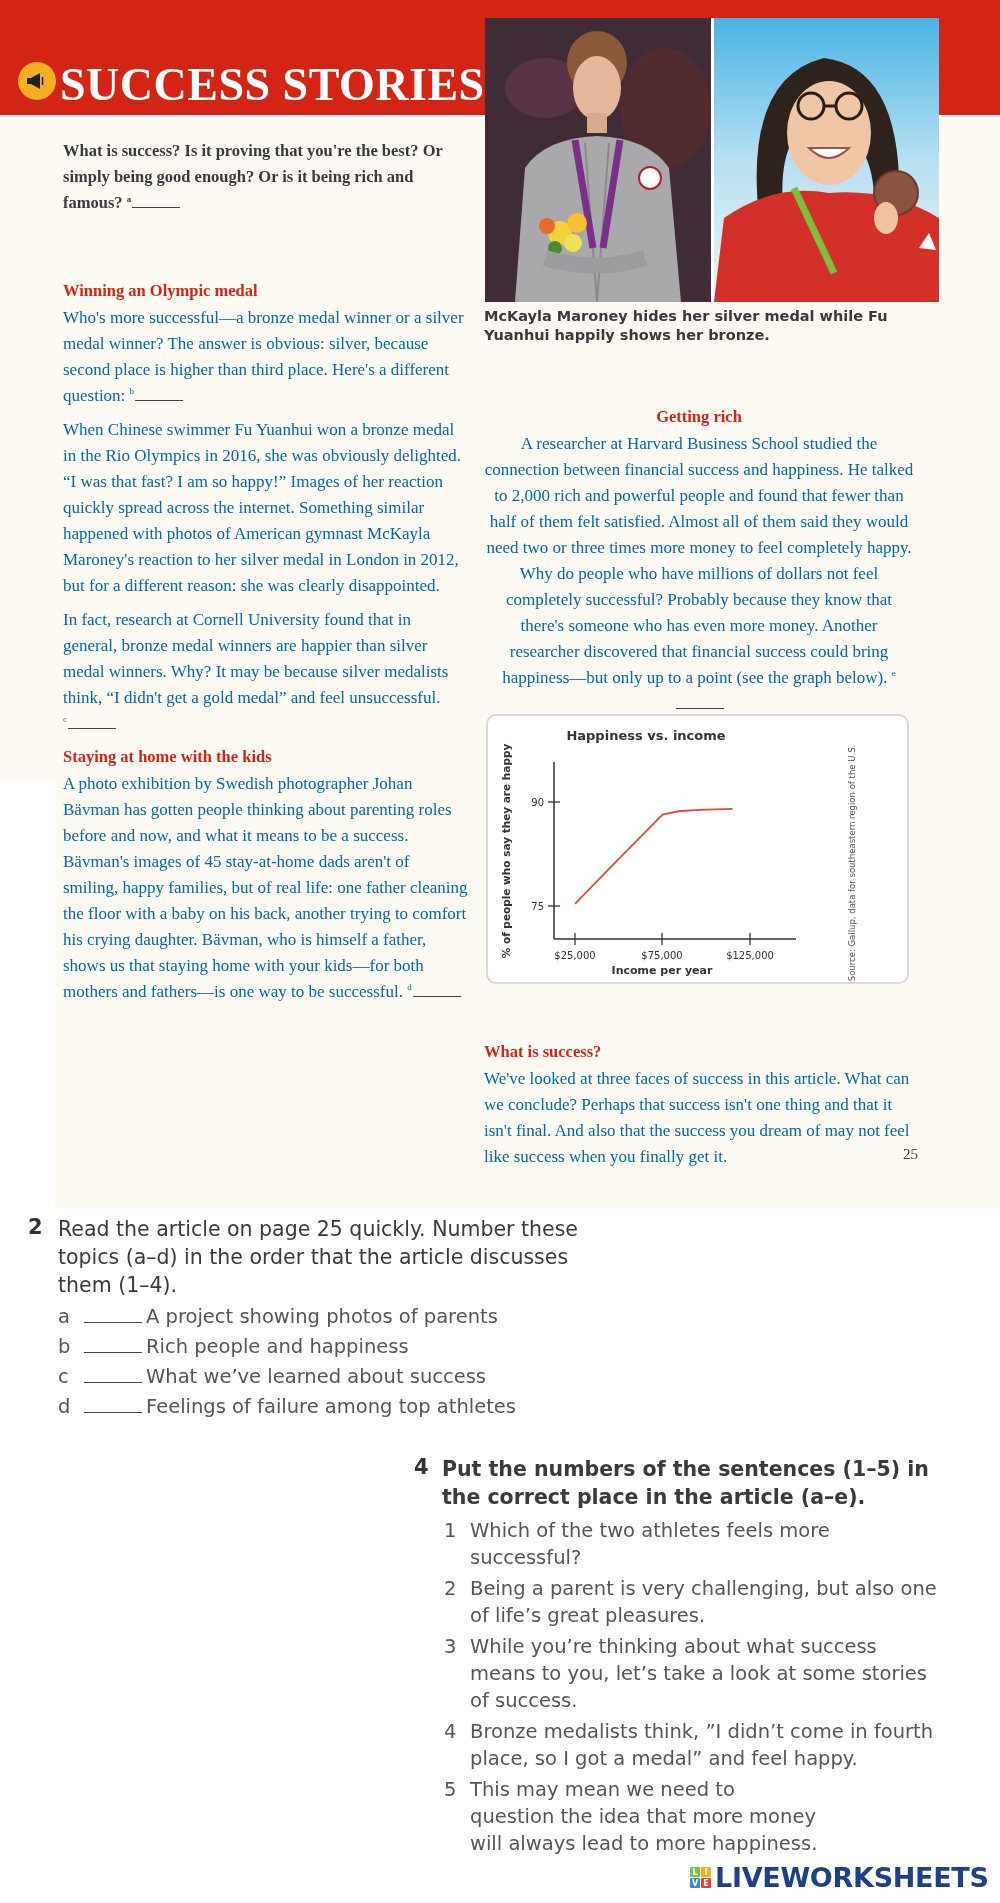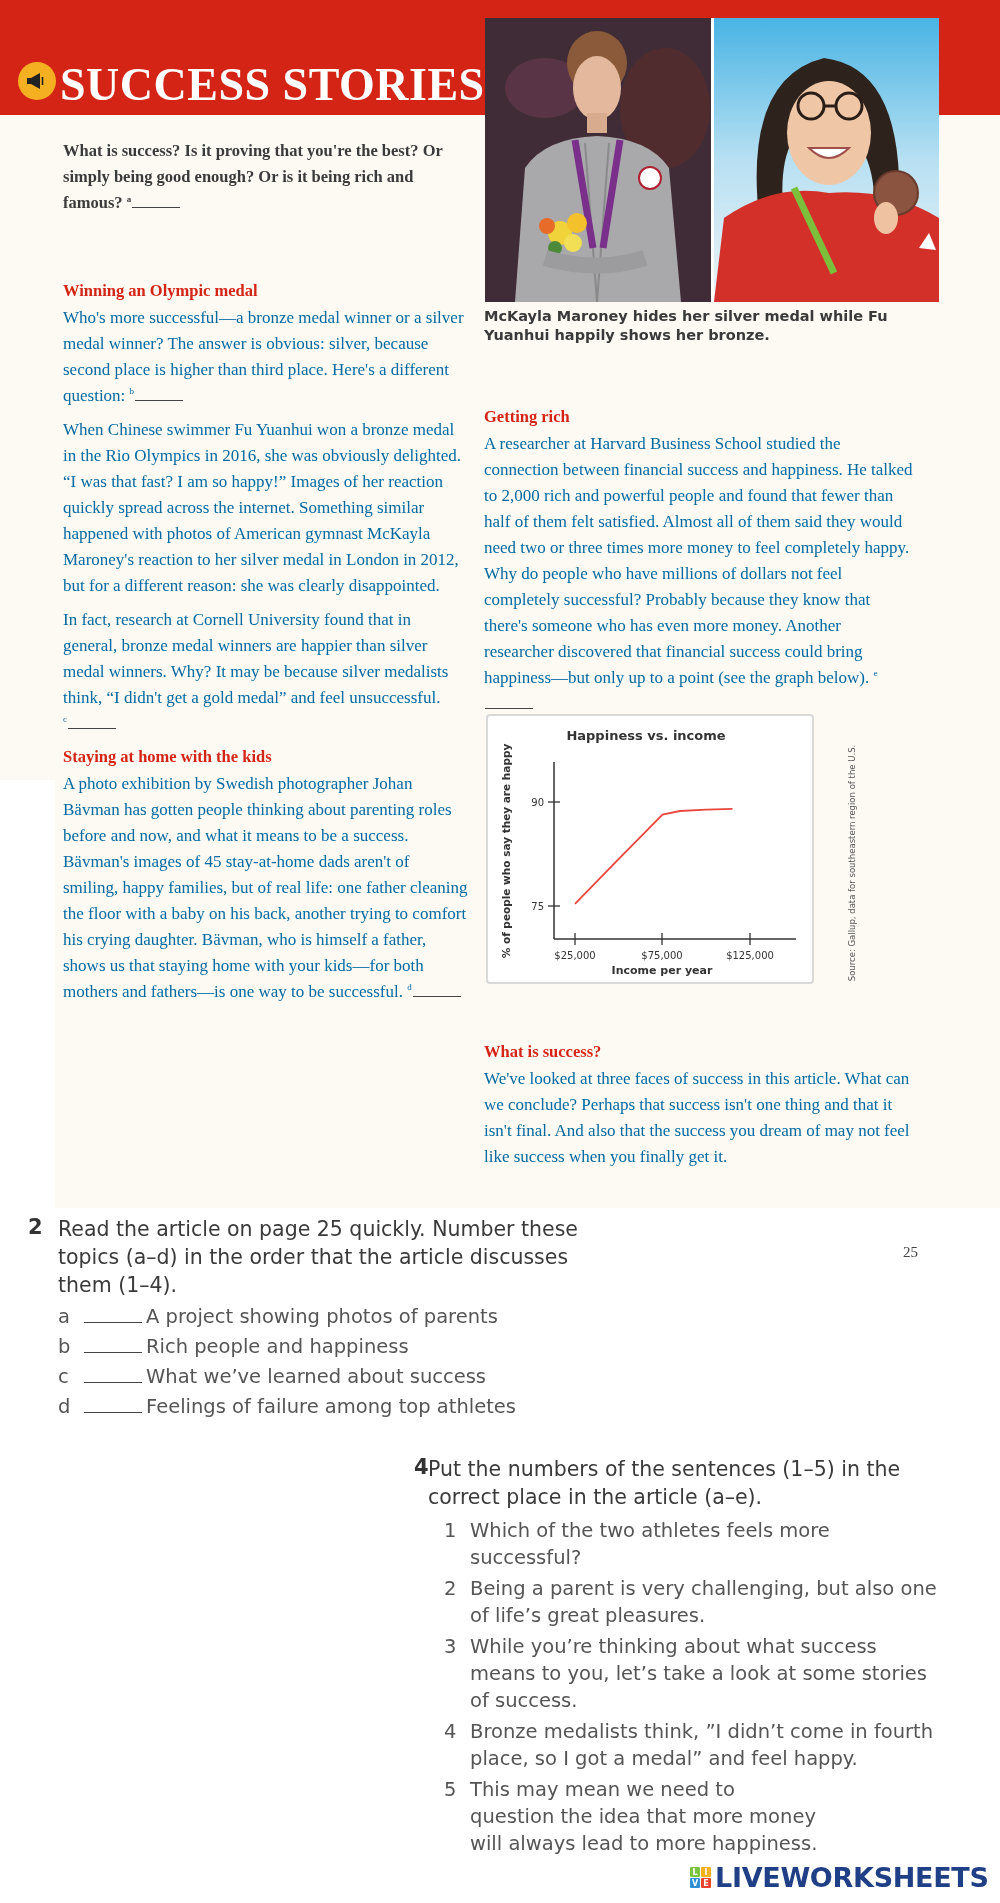--- a/index.html
+++ b/index.html
@@ -24,26 +24,26 @@
   .caption { position: absolute; left: 484px; top: 307px; width: 440px; font-family: "DejaVu Sans", sans-serif; font-weight: bold; font-size: 14.5px; line-height: 19px; color: #3a3a3a; }
 
   .col { position: absolute; font-size: 16.5px; line-height: 26px; color: #4a4a4a; }
   .col p { margin-bottom: 8px; }
   .intro { position: absolute; left: 63px; top: 138px; width: 400px; font-family: "Liberation Serif", serif; font-weight: bold; font-size: 16.5px; line-height: 26px; color: #3a3a3a; }
   .heading { font-family: "Liberation Serif", serif; font-weight: bold; color: #d42415; font-size: 16.5px; line-height: 24px; margin-bottom: 2px; margin-top: 47px; }
   .body-text { font-family: "Liberation Serif", serif; font-size: 17px; line-height: 26px; color: #0369a1; }
   .sup { font-size: 9px; vertical-align: super; line-height: 0; }
   .blank { display: inline-block; width: 48px; border-bottom: 1.5px solid #444; height: 1px; vertical-align: baseline; margin-left: 1px; }
 
-  .chart-box { position: absolute; left: 486px; top: 714px; width: 328px; height: 270px; border: 2px solid #d9d9d9; border-radius: 4px; background: #ffffff; }
+  .chart-box { position: absolute; left: 486px; top: 714px; width: 423px; height: 270px; border: 2px solid #d9d9d9; border-radius: 10px; background: #ffffff; }
   .chart-box svg { position: absolute; left: 0; top: 0; }
   .chart-source { position: absolute; left: 845px; top: 740px; width: 14px; height: 245px; }
   .chart-source span { position: absolute; left: 50%; top: 50%; transform: translate(-50%, -50%) rotate(-90deg); white-space: nowrap; font-family: "DejaVu Sans", sans-serif; font-size: 8.5px; color: #555; }
 
-  .page-num { position: absolute; left: 903px; top: 1244px; font-family: "Liberation Serif", serif; font-size: 15px; color: #444; }
+  .page-num { position: absolute; left: 903px; top: 1146px; font-family: "Liberation Serif", serif; font-size: 15px; color: #444; }
 
   .ex { position: absolute; font-family: "DejaVu Sans", sans-serif; color: #555; }
   .ex-num { position: absolute; font-weight: bold; color: #333; font-size: 21px; }
   .ex-title { font-size: 20.5px; line-height: 28px; color: #3a3a3a; }
   .ex-item { position: relative; font-size: 19.5px; line-height: 27px; color: #555; }
   .ex2-item-letter { position: absolute; left: 0; top: 0; width: 20px; }
   .ex2-item-blank { position: absolute; left: 26px; top: 19px; width: 58px; border-bottom: 1.5px solid #444; }
   .ex2-item-text { position: absolute; left: 88px; top: 0; white-space: nowrap; }
   .ex4-item { padding-left: 26px; margin-bottom: 4px; }
   .ex4-item-num { position: absolute; left: 0; top: 0; }
@@ -152,21 +152,21 @@
     <span>In fact, research at Cornell University found that in general, bronze medal winners are happier than silver medal winners. Why? It may be because silver medalists think, “I didn't get a gold medal” and feel unsuccessful.</span><br>
     <span class="sup">c</span><span class="blank"></span>
   </p>
   <div class="heading" style="margin-top:6px;">Staying at home with the kids</div>
   <p class="body-text">
     <span>A photo exhibition by Swedish photographer Johan Bävman has gotten people thinking about parenting roles before and now, and what it means to be a success. Bävman's images of 45 stay-at-home dads aren't of smiling, happy families, but of real life: one father cleaning the floor with a baby on his back, another trying to comfort his crying daughter. Bävman, who is himself a father, shows us that staying home with your kids—for both mothers and fathers—is one way to be successful.</span>
     <span class="sup">d</span><span class="blank"></span>
   </p>
 </div>
 
-<div class="col" style="left:484px; top:358px; width:430px;">
+<div class="col" style="left:484px; top:358px; width:430px;text-align:center;">
   <div class="heading">Getting rich</div>
   <p class="body-text">
     <span>A researcher at Harvard Business School studied the connection between financial success and happiness. He talked to 2,000 rich and powerful people and found that fewer than half of them felt satisfied. Almost all of them said they would need two or three times more money to feel completely happy. Why do people who have millions of dollars not feel completely successful? Probably because they know that there's someone who has even more money. Another researcher discovered that financial success could bring happiness—but only up to a point (see the graph below).</span>
     <span class="sup">e</span><span class="blank"></span>
   </p>
 </div>
 
 <div class="chart-box">
   <svg width="352" height="270" viewBox="0 0 352 270">
     <text x="158" y="24" text-anchor="middle" font-family="DejaVu Sans, sans-serif" font-weight="bold" font-size="13" fill="#333">Happiness vs. income</text>
@@ -224,21 +224,21 @@
     <div class="ex-item" style="height:30px;">
       <span class="ex2-item-letter">d</span>
       <span class="ex2-item-blank"></span>
       <span class="ex2-item-text">Feelings of failure among top athletes</span>
     </div>
   </div>
 </div>
 
 <div class="ex" style="left:414px; top:1455px; width:545px;">
   <div class="ex-num" style="left:0; top:0;">4</div>
-  <div class="ex-title" style="margin-left:14px; width:510px;">Put the numbers of the sentences (1–5) in the correct place in the article (a–e).</div>
+  <div class="ex-title" style="margin-left:28px; width:510px;font-weight:bold;">Put the numbers of the sentences (1–5) in the correct place in the article (a–e).</div>
   <div style="margin-left:30px; margin-top:6px; width:500px;">
     <div class="ex-item ex4-item">
       <span class="ex4-item-num">1</span>
       <span>Which of the two athletes feels more successful?</span>
     </div>
     <div class="ex-item ex4-item">
       <span class="ex4-item-num">2</span>
       <span>Being a parent is very challenging, but also one of life’s great pleasures.</span>
     </div>
     <div class="ex-item ex4-item">

